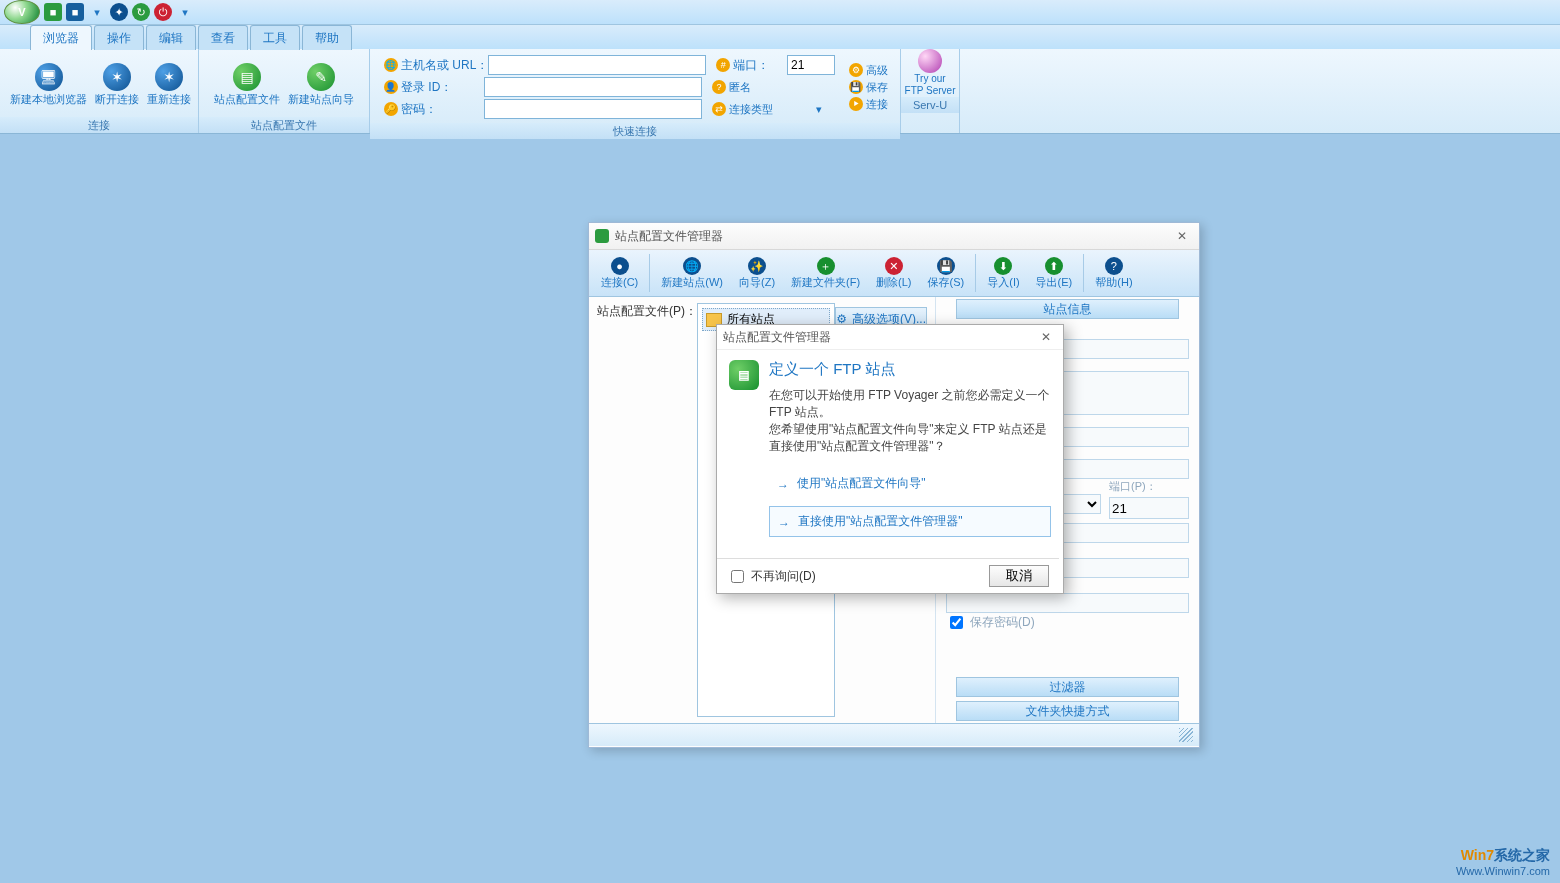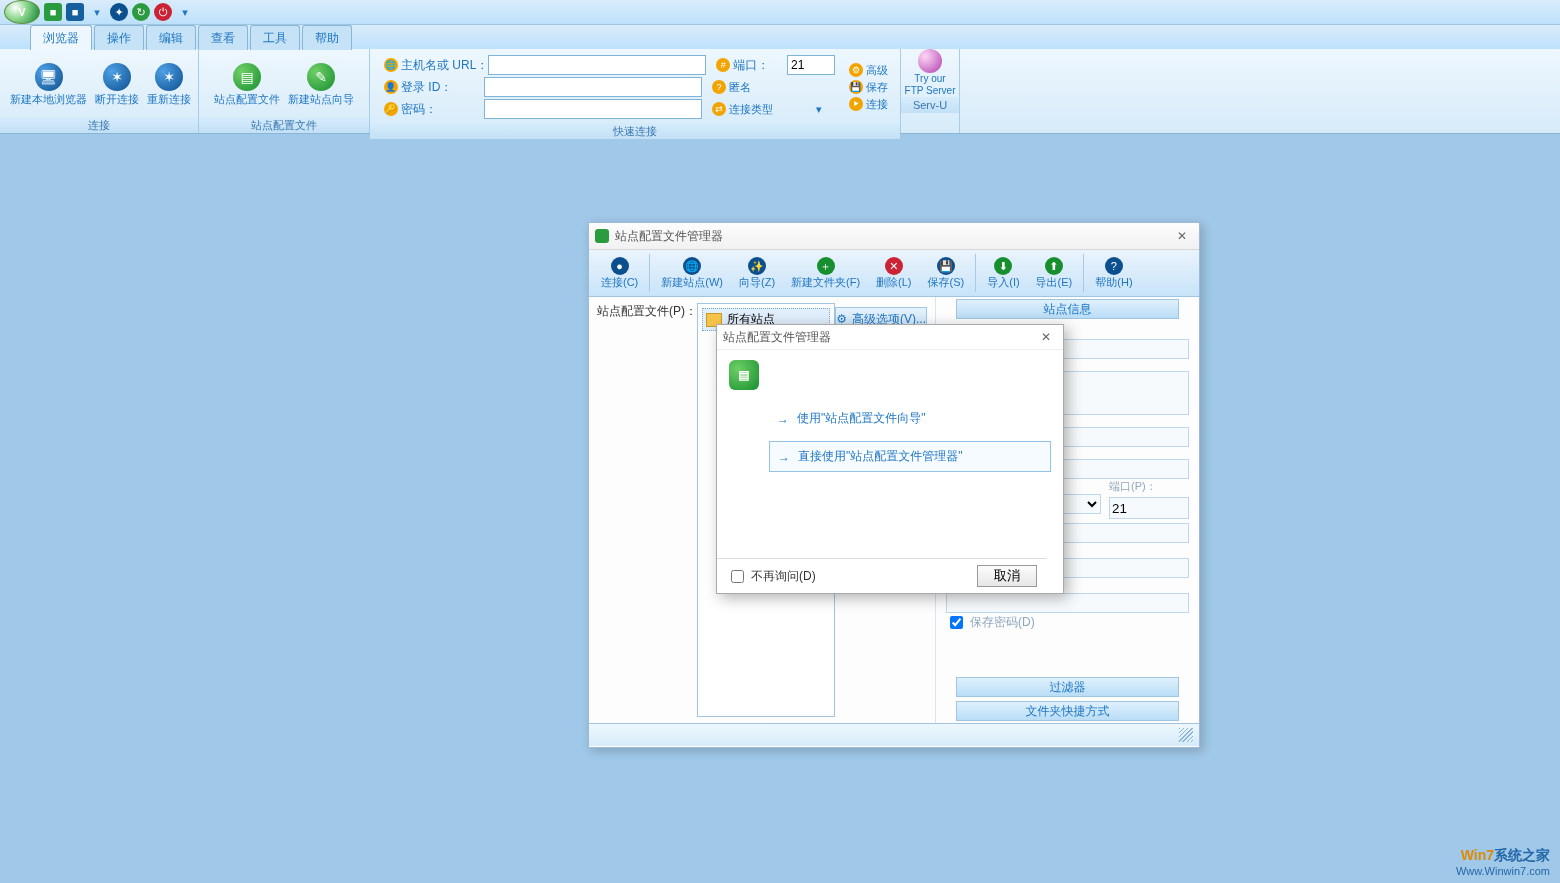--- a/index.html
+++ b/index.html
@@ -52,21 +52,21 @@
 .resize{width:14px;height:14px;background:repeating-linear-gradient(135deg,#8ab6d6 0 1px,transparent 1px 3px)}
 .wiz{position:absolute;left:716px;top:324px;width:346px;height:268px;background:#fff;border:1px solid #aaa;box-shadow:4px 4px 14px rgba(0,0,0,.3)}
 .wiz-title{height:24px;display:flex;align-items:center;justify-content:space-between;padding:0 6px;color:#555;border-bottom:1px solid #eee}
 .wiz-body{display:flex;padding:10px 12px;gap:10px}
 .wiz-icon{width:30px;height:30px;border-radius:6px;background:radial-gradient(circle at 30% 30%,#6fcf67,#178f2f);flex:none;display:flex;align-items:center;justify-content:center;color:#fff;font-weight:bold}
 .wiz-head{color:#1f76c3;font-size:15px;margin-bottom:8px}
 .wiz-text{color:#444;font-size:12px;line-height:17px}
 .wiz-links{padding:4px 12px 10px 52px;display:flex;flex-direction:column;gap:8px}
 .wiz-link{display:flex;align-items:center;gap:8px;color:#1f76c3;padding:6px 8px;cursor:pointer}
 .wiz-link.sel{border:1px solid #94c3e9;background:#f6fbff}
-.wiz-foot{position:absolute;bottom:0;left:0;right:16px;height:34px;border-top:1px solid #ddd;display:flex;align-items:center;justify-content:space-between;padding:0 10px}
+.wiz-foot{position:absolute;bottom:0;left:0;right:4px;height:34px;border-top:1px solid #ddd;display:flex;align-items:center;justify-content:space-between;padding:0 10px}
 .wiz-btn{min-width:60px;height:22px;border:1px solid #999;background:linear-gradient(#fdfdfd,#e6e6e6);cursor:pointer}
 .watermark{position:absolute;right:10px;bottom:6px;text-align:right;color:#2468a8;font-size:14px}
 .watermark .brand{font-weight:bold}
 .watermark .brand span{color:#e08a00}
 </style>
 </head>
 <body>
 
 <div class="qat">
   <div class="orb">V</div>
@@ -291,20 +291,25 @@
     </div>
 </div>
 
 <div class="wiz">
   <div class="wiz-title">
     <span>站点配置文件管理器</span>
     <span class="spm-x">✕</span>
   </div>
   <div class="wiz-body">
     <div class="wiz-icon">▤</div>
+    <div>
+      <div class="wiz-head">定义一个 FTP 站点</div>
+      <div class="wiz-text">在您可以开始使用 FTP Voyager 之前您必需定义一个 FTP 站点。</div>
+      <div class="wiz-text">您希望使用"站点配置文件向导"来定义 FTP 站点还是直接使用"站点配置文件管理器"？</div>
+    </div>
   </div>
   <div class="wiz-links">
     <div class="wiz-link">
         <span>→</span>
         <span>使用"站点配置文件向导"</span>
       </div>
     <div class="wiz-link sel">
         <span>→</span>
         <span>直接使用"站点配置文件管理器"</span>
       </div>

